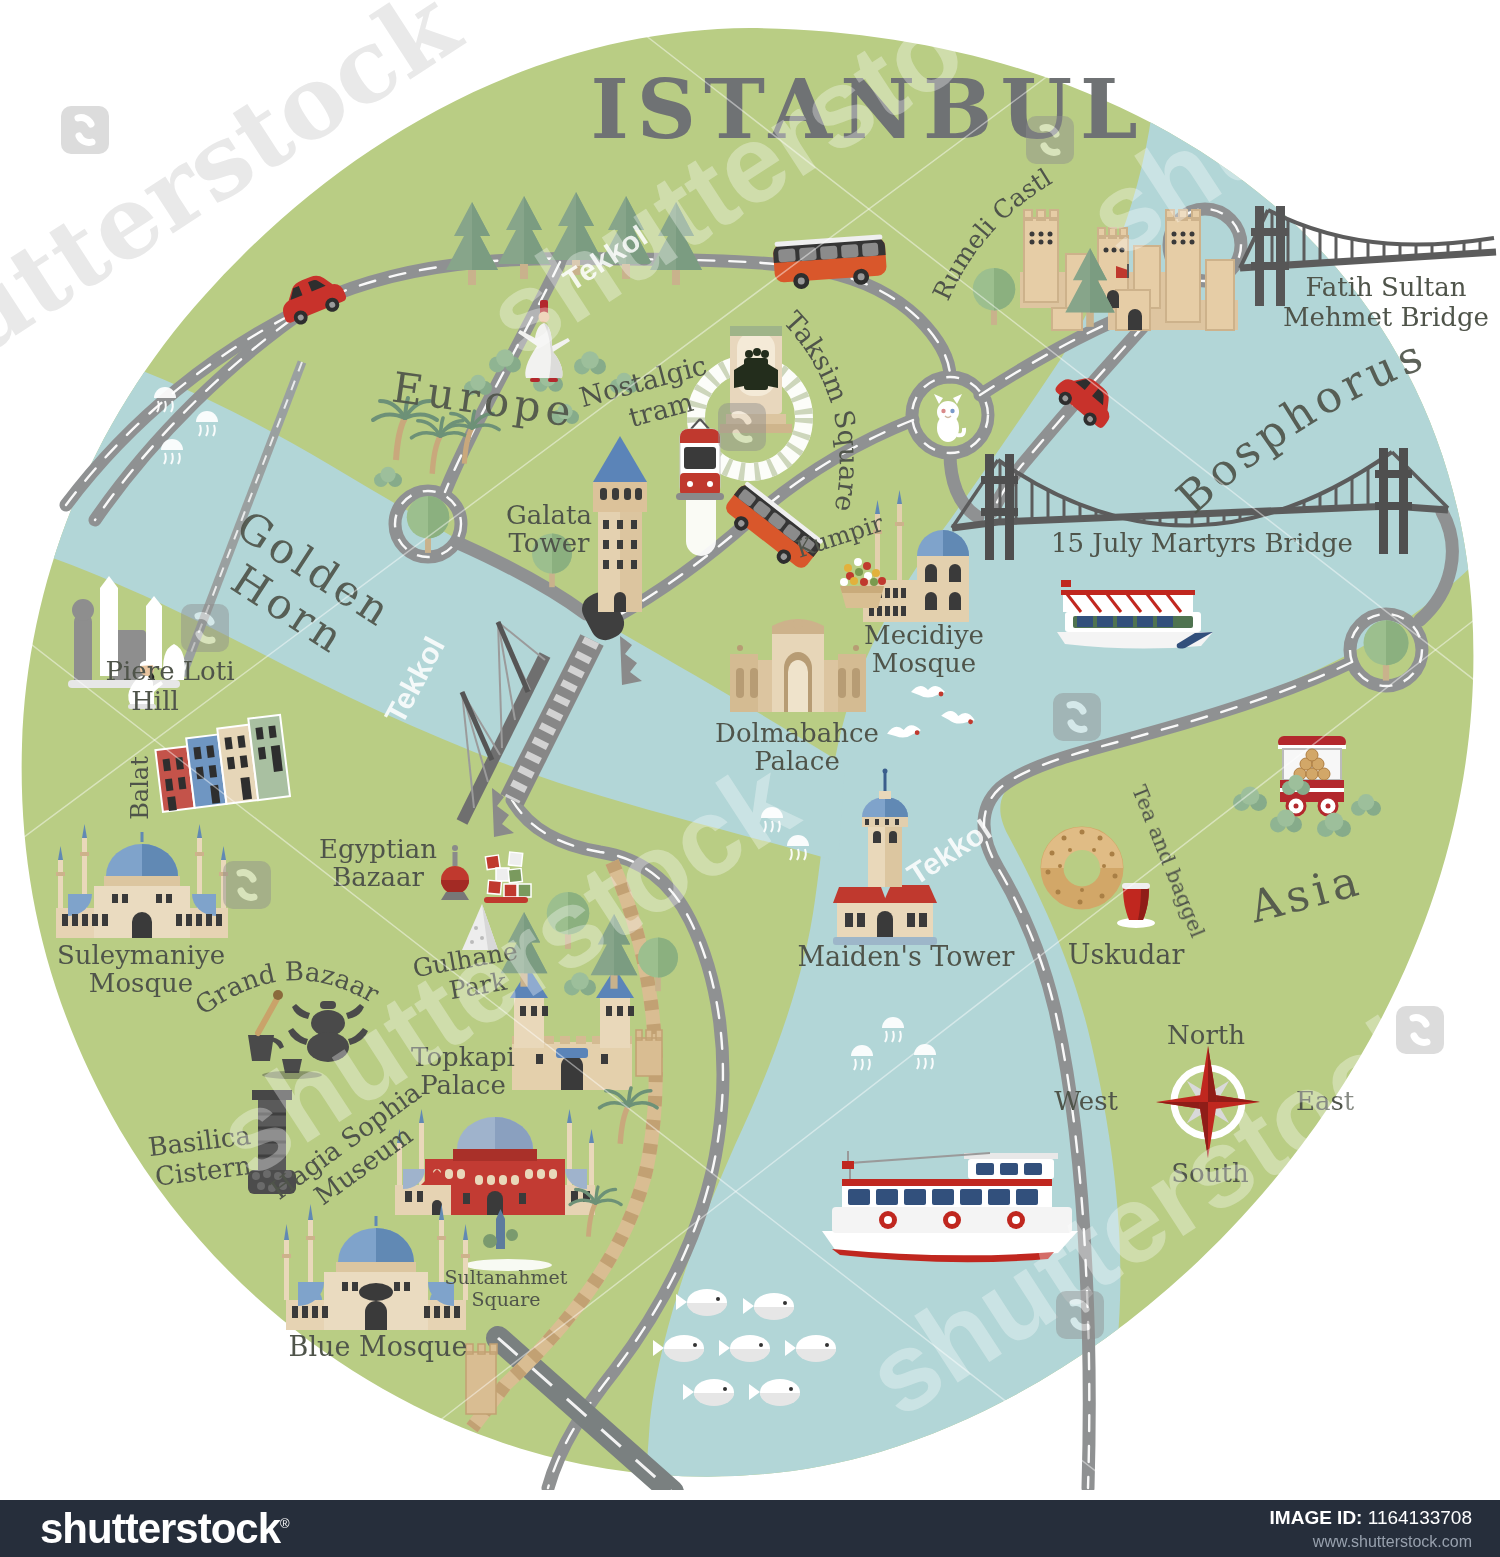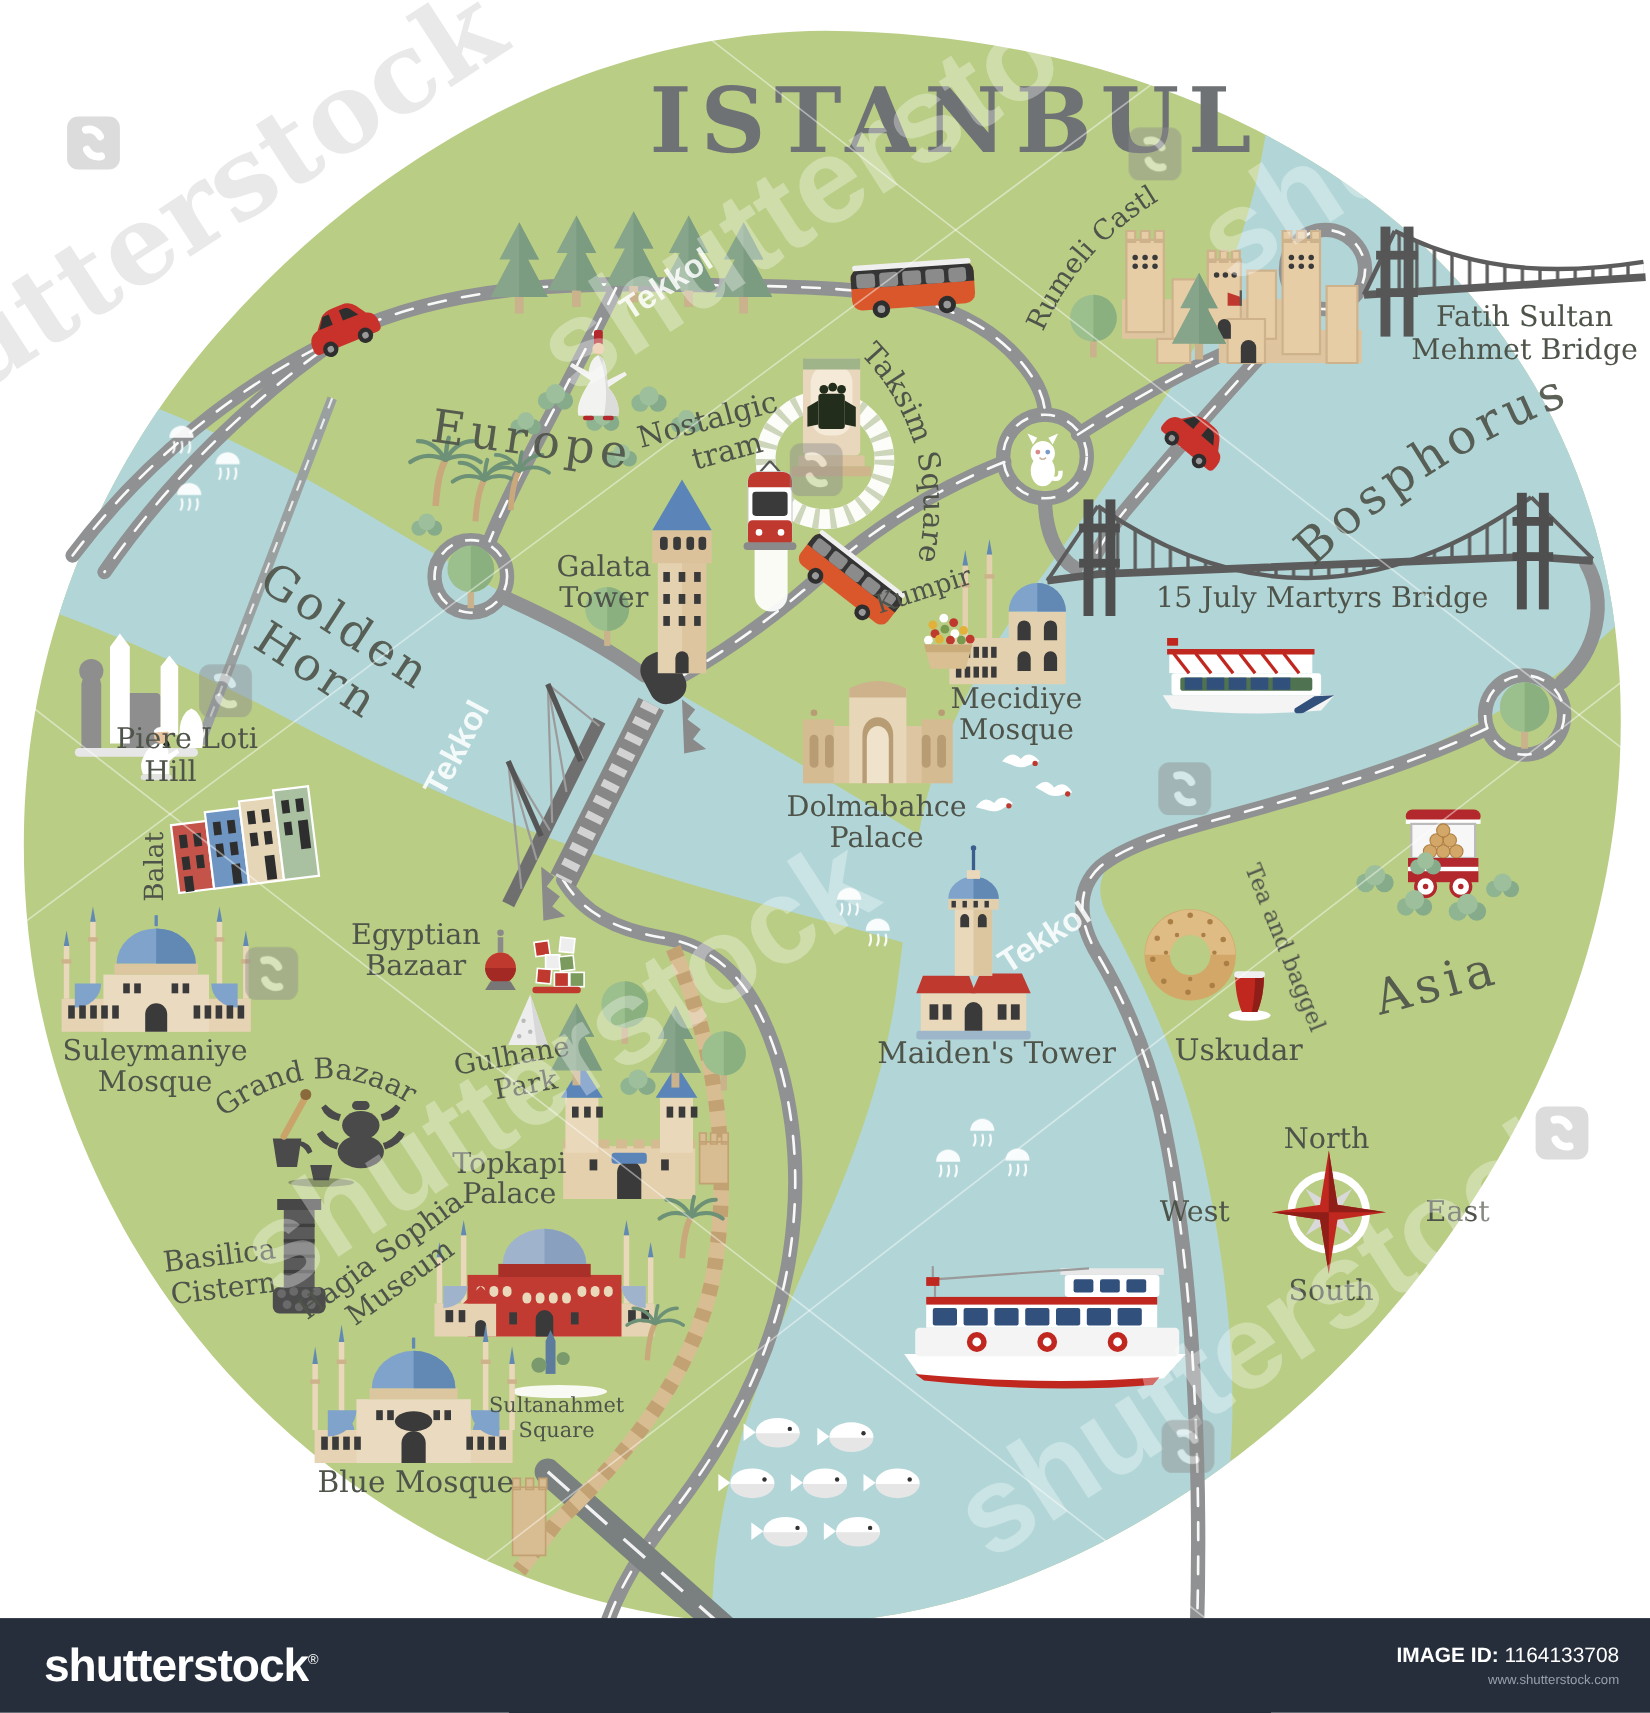--- a/index.html
+++ b/index.html
@@ -7,29 +7,29 @@
          font-family:"Liberation Sans",sans-serif;}
   svg text{font-family:"DejaVu Serif",serif;}
   .lbl{fill:var(--label);}
   .rgn{fill:var(--label);opacity:.92;}
   .roadB{stroke:var(--road);stroke-width:13;fill:none;stroke-linecap:round;}
   .roadD{stroke:#fff;stroke-width:2.4;fill:none;stroke-dasharray:16 15;opacity:.95;stroke-linecap:round;}
   .roadB2{stroke:var(--roaddark);stroke-width:24;fill:none;stroke-linecap:round;}
   .wm{fill:#fff;opacity:.32;font-family:"Liberation Sans",sans-serif;font-weight:bold;}
   .wmArtist{fill:#fff;opacity:.85;font-family:"Liberation Sans",sans-serif;font-weight:bold;}
   .diag{stroke:#fff;stroke-width:1.5;opacity:.45;}
-  #footer{position:absolute;left:0;bottom:0;width:100%;height:86px;background:var(--footerbg);
+  #footer{position:absolute;left:0;bottom:0;width:100%;height:57px;background:var(--footerbg);
           display:flex;align-items:center;justify-content:space-between;box-sizing:border-box;
           padding:0 28px 0 40px;}
   #footer .logo{color:#fff;font-size:42px;font-weight:bold;letter-spacing:-1px;}
   #footer .logo sup{font-size:13px;font-weight:normal;}
   #footer .meta{text-align:right;color:#fff;line-height:1.35;}
   #footer .meta .id{font-size:19px;margin-left:28px;}
   #footer .meta .id b{font-weight:bold;}
-  #footer .meta .site{font-size:12px;color:#97a0ad;}
+  #footer .meta .site{font-size:16px;color:#97a0ad;}
 </style>
 </head>
 <body>
 
 <div id="stage">
 <svg width="1500" height="1490" viewBox="0 0 1500 1490">
   <defs>
     <clipPath id="blobClip">
           <path d="M 750,28 C 960,30 1150,95 1285,215 C 1395,315 1462,450 1472,610 C 1482,770 1440,940 1330,1105 C 1225,1262 1065,1395 880,1452 C 760,1488 620,1485 495,1440 C 340,1385 205,1275 120,1130 C 48,1005 18,880 22,745 C 27,580 92,420 205,295 C 330,155 520,30 750,28 Z"></path>
         </clipPath>

